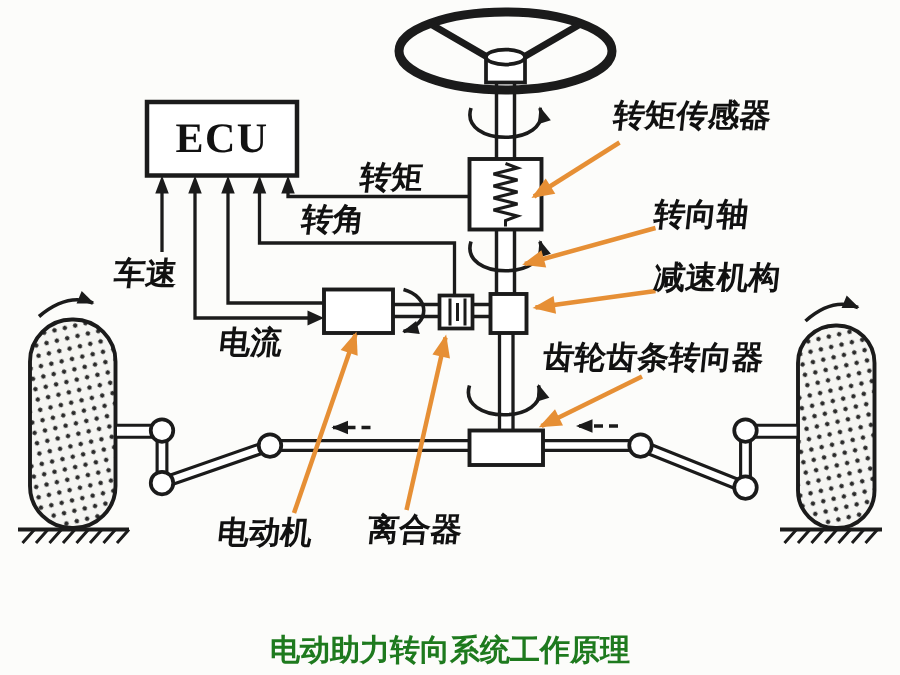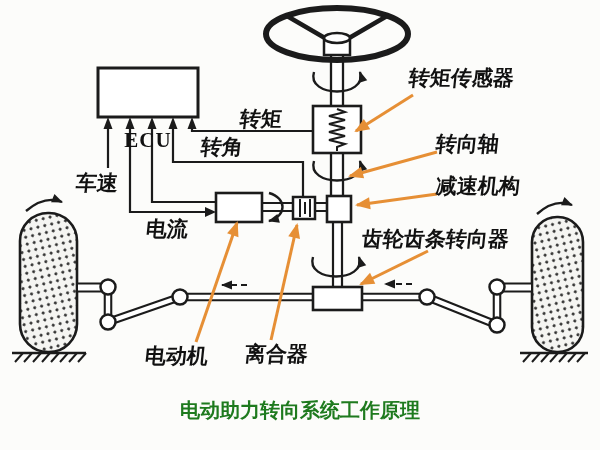--- a/index.html
+++ b/index.html
@@ -8,25 +8,25 @@
     font-family:"Liberation Sans",sans-serif;overflow:hidden;
   }
   .stage svg{position:absolute;left:0;top:0;}
   .lbl{
     position:absolute;color:#111111;font-weight:bold;font-size:21px;
     line-height:1.1;white-space:nowrap;transform:skewX(-6deg);
   }
   .ecu-text{
     position:absolute;left:98px;top:68px;width:100px;height:49px;
     display:flex;align-items:center;justify-content:center;
-    font-family:"Liberation Serif",serif;font-weight:bold;font-size:21px;
-    letter-spacing:1px;color:#111111;margin-top:48px;
+    font-family:"Liberation Serif",serif;font-weight:bold;font-size:28px;
+    letter-spacing:1px;color:#111111;
   }
   .title{
-    position:absolute;left:0;top:397px;width:600px;text-align:center;
+    position:absolute;left:0;top:420px;width:600px;text-align:center;
     font-weight:bold;font-size:20px;color:#1e7a1e;
   }
 </style>
 </head>
 <body>
 
 <div class="stage">
 
   <svg width="600" height="450" viewBox="0 0 600 450">
     <defs>

